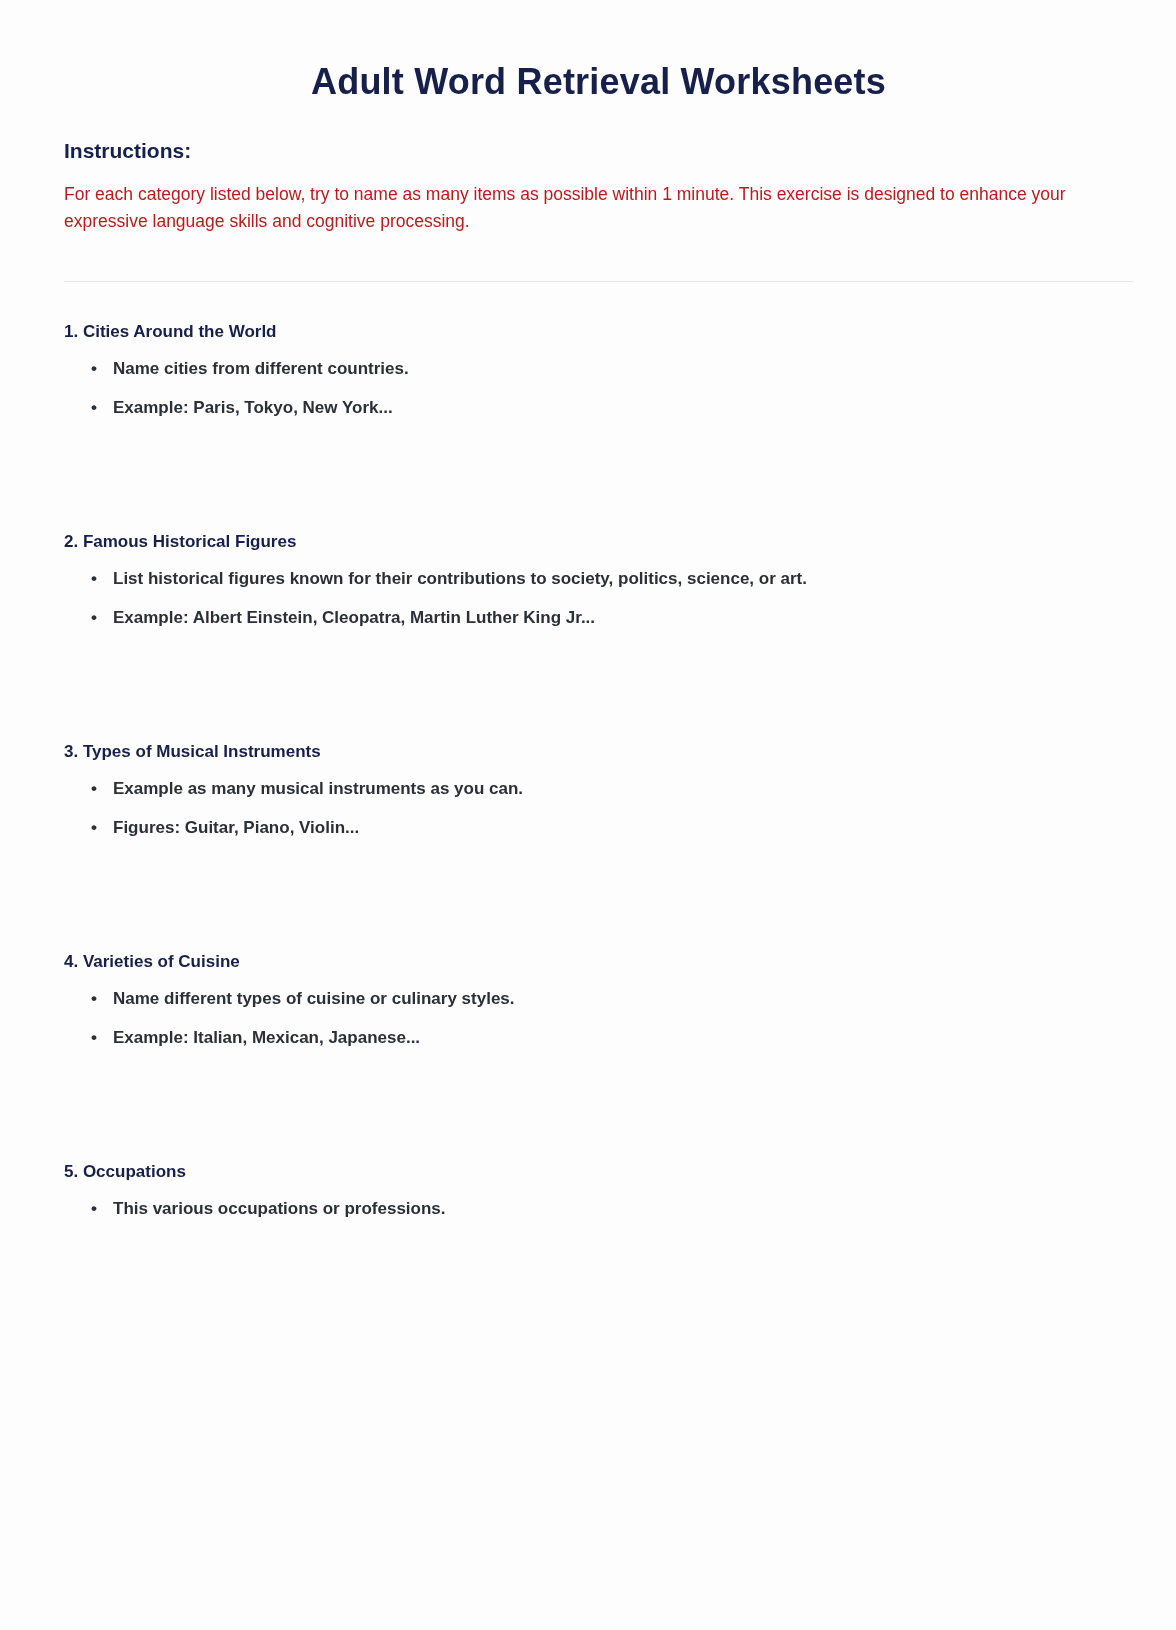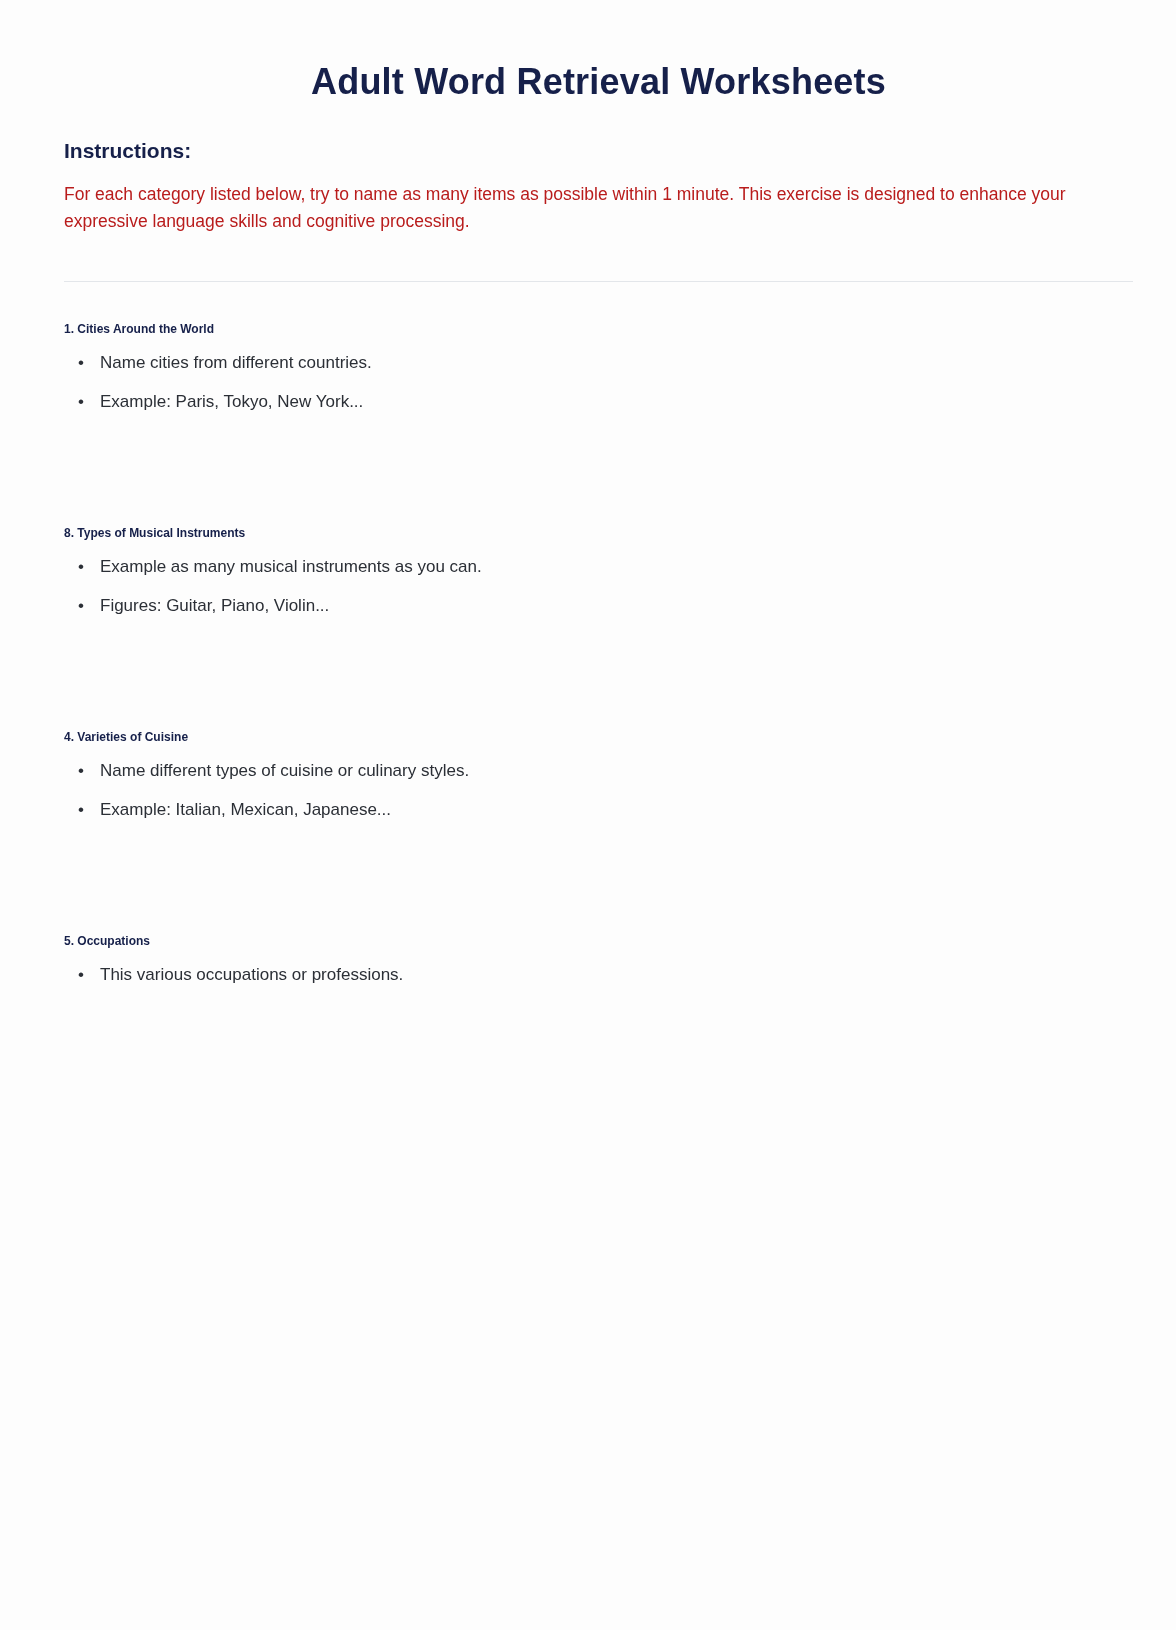--- a/index.html
+++ b/index.html
@@ -47,29 +47,30 @@
     border-top: 1px solid #e3e6ea;
     margin: 46px 0 40px 0;
   }
   .category {
     margin-bottom: 112px;
   }
   .category:last-of-type {
     margin-bottom: 0;
   }
   .category-title {
-    font-size: 12px;
+    font-size: 17px;
     font-weight: bold;
     color: #16204a;
     margin: 0 0 14px 0;
   }
   ul.category-list {
-    margin: 0;
+    margin: 13px;
     padding-left: 36px;
     list-style: none;
+    font-weight: bold;
   }
   ul.category-list li {
     position: relative;
     font-size: 17px;
     line-height: 1.5;
     color: #2b2f36;
     margin-bottom: 13px;
   }
   ul.category-list li::before {
     content: "\2022";
@@ -98,23 +99,31 @@
 
   <div class="category">
     <h3 class="category-title">1. Cities Around the World</h3>
     <ul class="category-list">
       <li>Name cities from different countries.</li>
       <li>Example: Paris, Tokyo, New York...</li>
     </ul>
     <div class="writing-space"></div>
   </div>
 
+  <div class="category">
+    <h3 class="category-title">2. Famous Historical Figures</h3>
+    <ul class="category-list">
+      <li>List historical figures known for their contributions to society, politics, science, or art.</li>
+      <li>Example: Albert Einstein, Cleopatra, Martin Luther King Jr...</li>
+    </ul>
+    <div class="writing-space"></div>
+  </div>
 
   <div class="category">
-    <h3 class="category-title">8. Types of Musical Instruments</h3>
+    <h3 class="category-title">3. Types of Musical Instruments</h3>
     <ul class="category-list">
       <li>Example as many musical instruments as you can.</li>
       <li>Figures: Guitar, Piano, Violin...</li>
     </ul>
     <div class="writing-space"></div>
   </div>
 
   <div class="category">
     <h3 class="category-title">4. Varieties of Cuisine</h3>
     <ul class="category-list">

